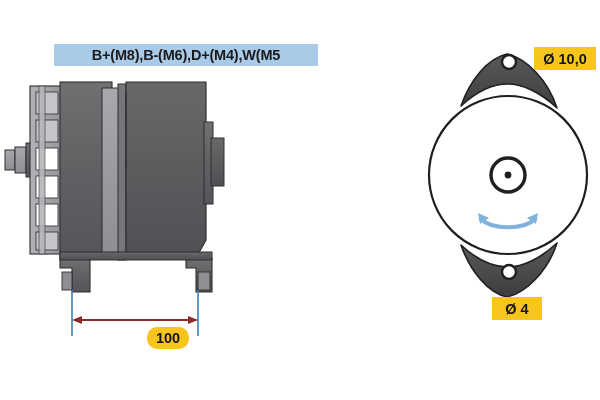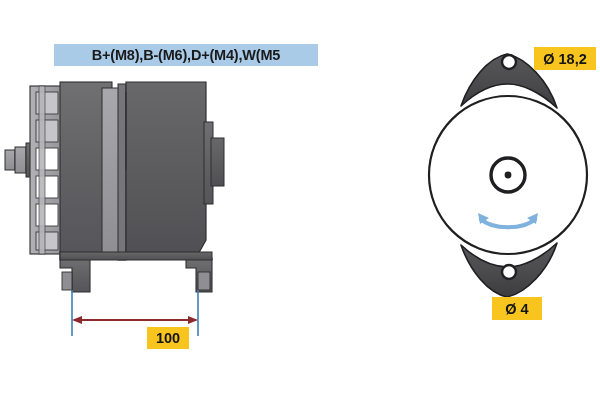--- a/index.html
+++ b/index.html
@@ -66,20 +66,21 @@
     width: 50px;
     height: 23px;
     font-size: 14.5px;
   }
   .badge-100 {
     left: 147px;
     top: 327px;
     width: 42px;
     height: 22px;
     font-size: 14.5px;
+    border-radius: 10px;
   }
 </style>
 </head>
 <body>
 
 <div id="stage">
 
   <svg class="drawing" viewBox="0 0 600 400">
 
     <defs>
@@ -198,19 +199,19 @@
         <path d="M481,219 C492,230 524,230 535,219" fill="none" stroke="#7fb2dd" stroke-width="4.2" stroke-linecap="round"></path>
         <polygon points="478,213 489,218 480,224" fill="#7fb2dd"></polygon>
         <polygon points="538,213 527,218 536,224" fill="#7fb2dd"></polygon>
       </g>
     </g>
 
   </svg>
 
   <div class="label-banner banner-blue">B+(M8),B-(M6),D+(M4),W(M5</div>
 
-  <div class="label-banner badge-yellow badge-d111">Ø 18,2</div>
+  <div class="label-banner badge-yellow badge-d111">Ø 10,0</div>
 
   <div class="label-banner badge-yellow badge-d13">Ø 4</div>
 
   <div class="label-banner badge-yellow badge-100">100</div>
 
 </div>
 
 </body></html>

